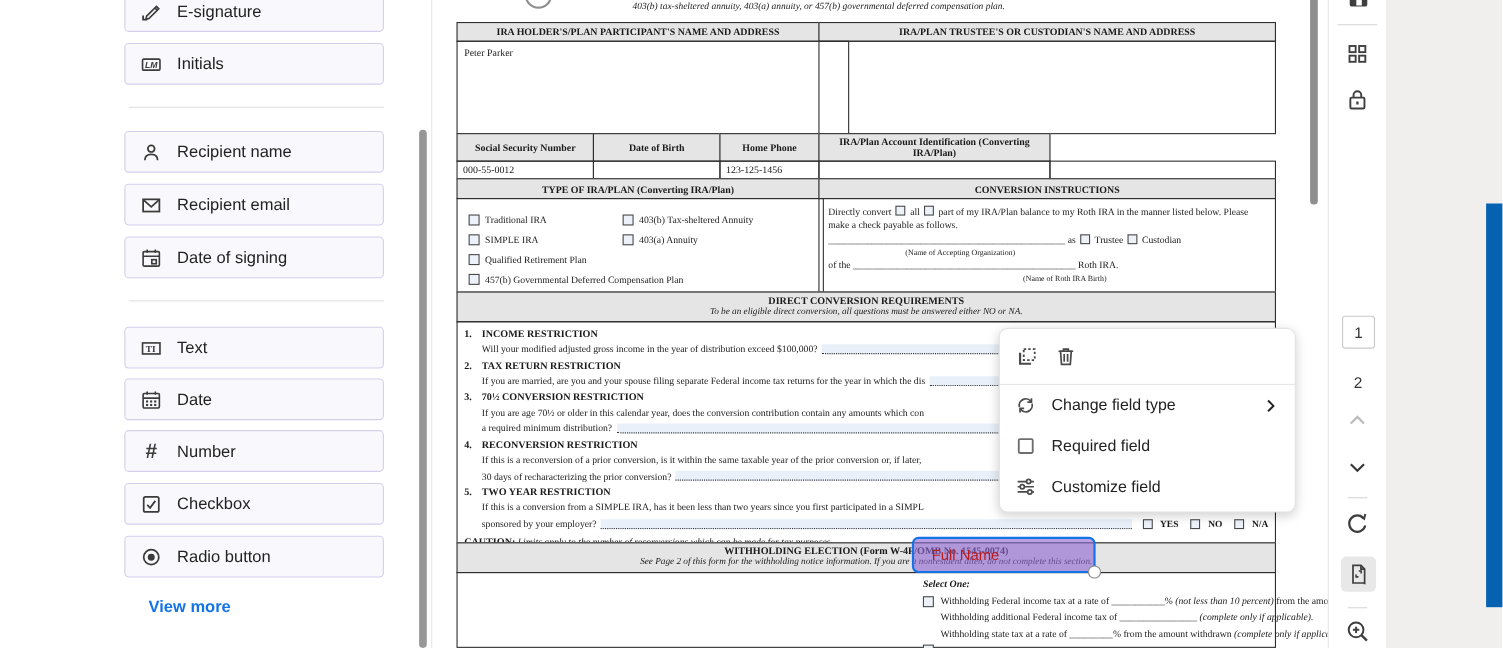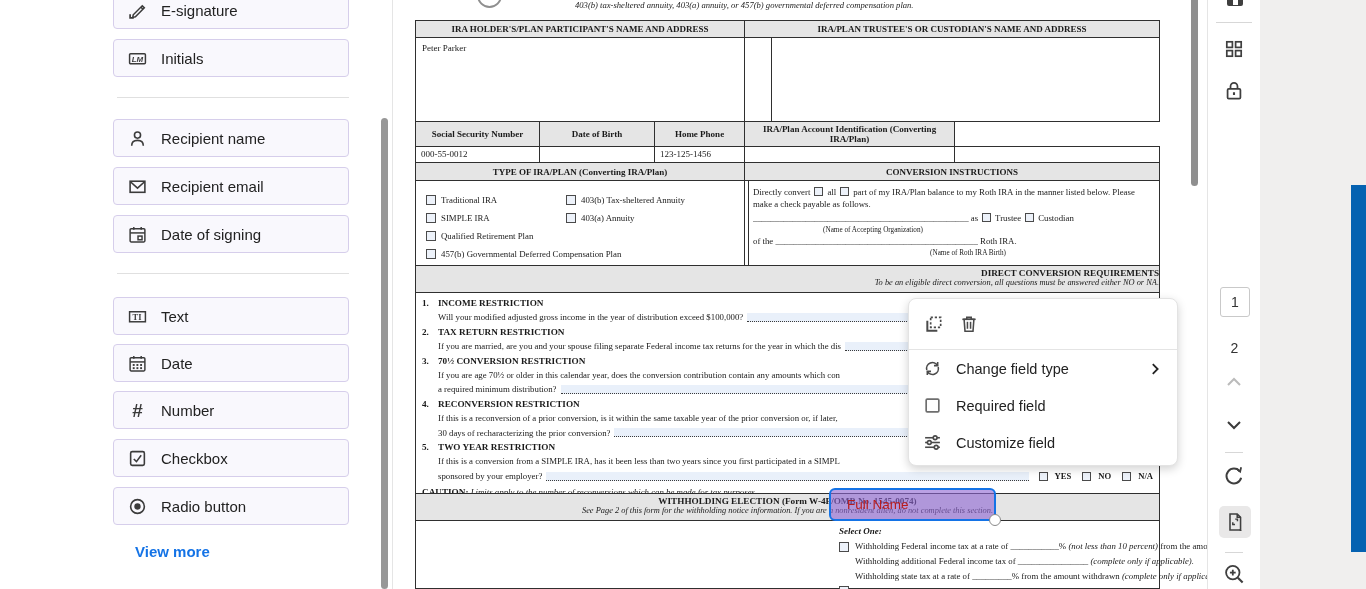--- a/index.html
+++ b/index.html
@@ -264,21 +264,21 @@
     </div>
     <div class="cell" style="left:329px;top:180px;width:416px;height:86px"></div>
     <div id="conv-body">
       <div><span>Directly convert</span><span class="icb"></span><span>all</span><span class="icb"></span><span>part of my IRA/Plan balance to my Roth IRA in the manner listed below. Please make a check payable as follows.</span></div>
       <div style="margin-top:3px;white-space:nowrap"><span>_________________________________________________</span> <span>as</span><span class="icb"></span><span>Trustee</span><span class="icb"></span><span>Custodian</span></div>
       <div class="cap" style="margin-left:20px;width:200px;text-align:center">(Name of Accepting Organization)</div>
       <div style="white-space:nowrap"><span>of the</span> <span>______________________________________________</span> <span>Roth IRA.</span></div>
       <div class="cap" style="margin-left:95px;width:240px;text-align:center">(Name of Roth IRA Birth)</div>
     </div>
 
-    <div class="cell gray" style="left:0;top:265px;width:745px;height:28px;text-align:right">
+    <div class="cell gray" style="left:0;top:265px;width:745px;height:28px;text-align:center">
       <div style="font-weight:bold;font-size:9.2px;margin-top:2px">DIRECT CONVERSION REQUIREMENTS</div>
       <div style="font-style:italic;font-size:8.4px">To be an eligible direct conversion, all questions must be answered either NO or NA.</div>
     </div>
 
     <div class="cell" style="left:0;top:292px;width:745px;height:202px;padding:3px 6px">
       <div class="q">
         <div class="qt"><span class="qn">1.</span><span>INCOME RESTRICTION</span></div>
         <div class="ql">
             <span>Will your modified adjusted gross income in the year of distribution exceed $100,000?</span>
             <span class="leader"></span>

